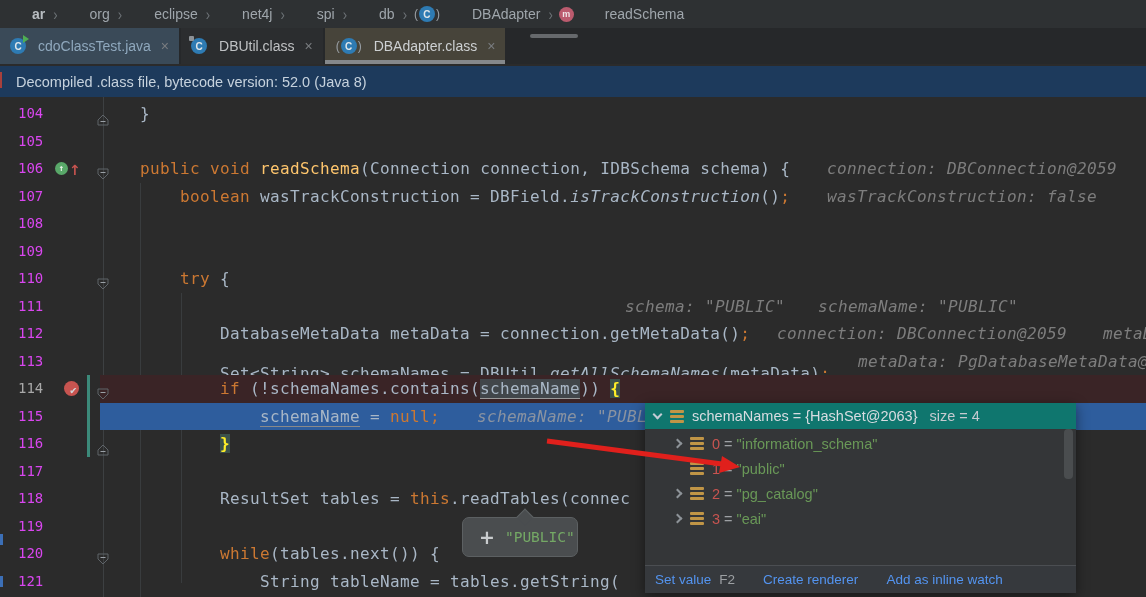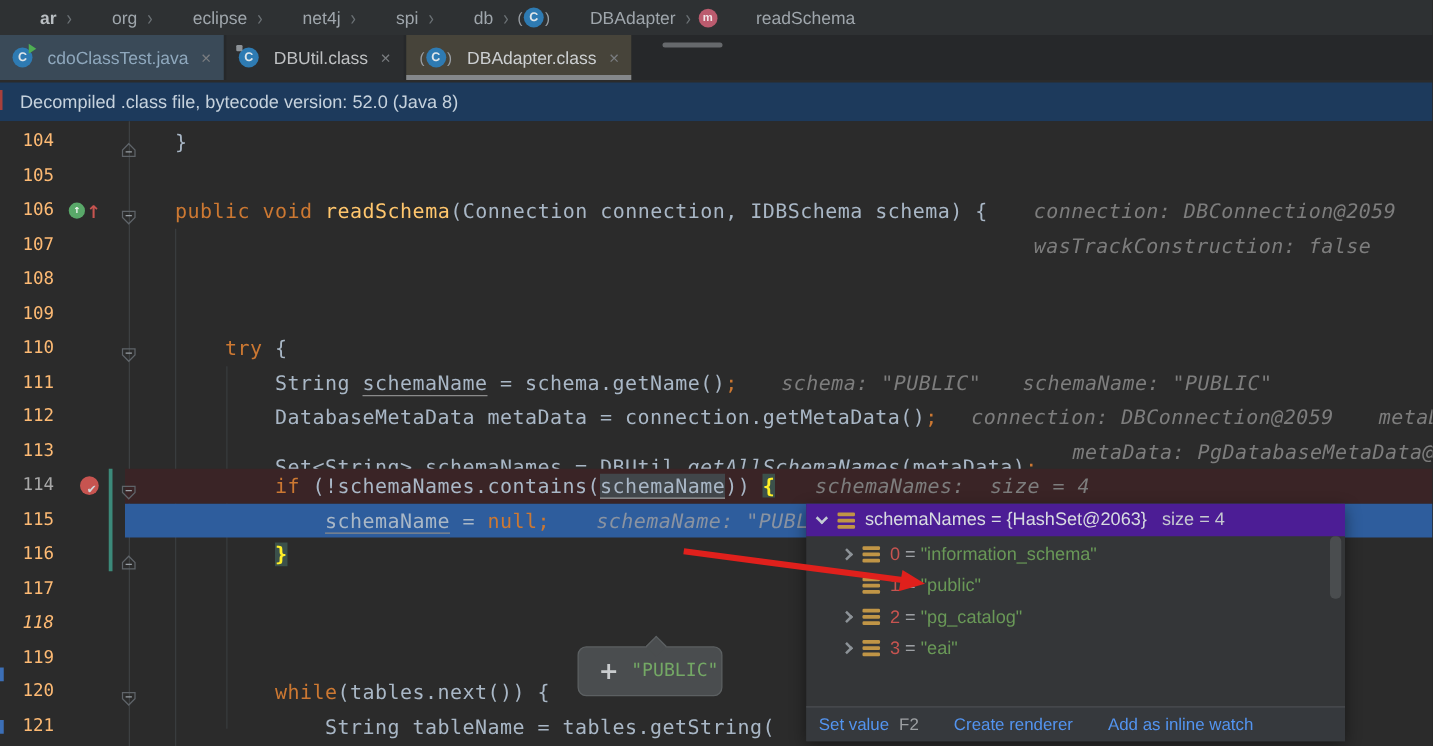--- a/index.html
+++ b/index.html
@@ -64,21 +64,21 @@
   
   #editor { position:absolute; left:0; top:97px; width:1146px; height:500px; background:#2b2b2b;
             font-family:"DejaVu Sans Mono", monospace; }
   #foldline { position:absolute; left:103px; top:0; width:1px; height:500px; background:#3d4042; }
   .iguide { position:absolute; width:1px; background:#393c3e; }
   #changebar { position:absolute; left:87px; top:278px; width:3px; height:82px; background:#3c8a7a; }
   .row { position:absolute; left:0; width:1146px; height:27.5px; line-height:27.5px; }
   .rowhl { position:absolute; left:100px; right:0; top:0; bottom:0; }
   .hl-bp   { background:#3a2426; }
   .hl-exec { background:#2e5d9d; }
-  .lnum { position:absolute; left:18px; width:40px; text-align:left; color:#fdba74;
+  .lnum { position:absolute; left:18px; width:40px; text-align:left; color:#d946ef;
           font-size:14px; font-family:"DejaVu Sans Mono", monospace; }
   .lnum.bright { color:#a8a8a8; }
   .code { position:absolute; top:0; white-space:pre; font-size:16px; letter-spacing:0.37px; color:#a9b7c6; }
   .hint { position:absolute; top:0; white-space:pre; font-size:16px; letter-spacing:0.37px;
           font-style:italic; color:#7d7d7d; }
   .hl-exec ~ .hint, .row.exec .hint { color:#8a93a1; }
   .sK { color:#cc7832; } .sD { color:#ffc66d; } .sI { font-style:italic; }
   .sS { color:#cc7832; }
   .sU { border-bottom:1px solid #8a8a8a; }
   .sB { background:#41464a; border-bottom:1px solid #9a9a9a; }
@@ -100,21 +100,21 @@
              border:1px solid #5c6062; border-radius:7px; z-index:10; display:flex; align-items:center; }
   #tooltip .tri { position:absolute; left:56px; top:-7px; width:12px; height:12px; background:#4a4d4f;
                   border-left:1px solid #5c6062; border-top:1px solid #5c6062; transform:rotate(45deg); }
   #tooltip .plus { color:#c9ccce; font-size:19px; font-weight:bold; margin:0 10px 0 16px;
                    font-family:"DejaVu Sans", sans-serif; line-height:19px; }
   #tooltip .val { color:#74a865; font-family:"DejaVu Sans Mono", monospace; font-size:14.5px; }
 
   
   #popup { position:absolute; left:645px; top:306px; width:431px; height:190px; z-index:20;
            background:#343638; box-shadow:0 3px 12px rgba(0,0,0,.45); font-family:"Liberation Sans", sans-serif; }
-  #popup-header { position:absolute; left:0; top:0; width:431px; height:26px; background:#4c1d95;
+  #popup-header { position:absolute; left:0; top:0; width:431px; height:26px; background:#0f766e;
                   display:flex; align-items:center; color:#d8dce1; font-size:14.5px; }
   .chev { width:7px; height:7px; border-right:2px solid #c3cbd4; border-bottom:2px solid #c3cbd4; display:inline-block; }
   .chev.down { transform:rotate(45deg); margin:0 9px 3px 9px; }
   .chev.right { transform:rotate(-45deg); margin:0 9px 0 9px; border-color:#8d9398; }
   .valic { position:relative; width:14px; height:13px; margin-right:8px; display:inline-block; }
   .valic i { position:absolute; left:0; width:14px; height:3px; background:#c09546; border-radius:1px; }
   .valic i:nth-child(1){top:0;} .valic i:nth-child(2){top:5px;} .valic i:nth-child(3){top:10px;}
   #popup-rows { position:absolute; left:0; top:28px; width:431px; }
   .prow { display:flex; align-items:center; height:25px; font-size:14.5px; padding-left:20px; }
   .prow .idx { color:#c75450; margin-right:4px; }
@@ -233,39 +233,39 @@
           <span class="ov-ar">↑</span>
           <span class="fold"><svg width="14" height="13">
               <path d="M2 1 h10 v5 l-5 5 -5 -5 z" fill="none" stroke="#5f6469"></path>
               <path d="M4.5 4.5 h5" stroke="#9aa0a6"></path>
             </svg></span>
           <span class="code" style="left: 140px;"><span class="sK">public</span><span> </span><span class="sK">void</span><span> </span><span class="sD">readSchema</span><span>(Connection connection, IDBSchema schema) {</span></span>
           <span class="hint" style="left: 827px;">connection: DBConnection@2059</span>
         </div>
         <div class="row" style="top: 85.5px;">
           <span class="lnum">107</span>
+          <span class="code" style="left: 180px;"><span class="sK">boolean</span><span> wasTrackConstruction = DBField.</span><span class="sI">isTrackConstruction</span><span>()</span><span class="sS">;</span></span>
           <span class="hint" style="left: 827px;">wasTrackConstruction: false</span>
         </div>
         <div class="row" style="top: 113px;">
           <span class="lnum">108</span>
         </div>
         <div class="row" style="top: 140.5px;">
           <span class="lnum">109</span>
         </div>
         <div class="row" style="top: 168px;">
           <span class="lnum">110</span>
           <span class="fold"><svg width="14" height="13">
               <path d="M2 1 h10 v5 l-5 5 -5 -5 z" fill="none" stroke="#5f6469"></path>
               <path d="M4.5 4.5 h5" stroke="#9aa0a6"></path>
             </svg></span>
           <span class="code" style="left: 180px; text-align: center;"><span class="sK">try</span><span> {</span></span>
         </div>
         <div class="row" style="top: 195.5px;">
           <span class="lnum">111</span>
-          <span class="code" style="left: 220px;"><span>String </span><span class="sU">schemaName</span><span> = schema.getName()</span><span class="sS">;</span></span>
           <span class="hint" style="left: 625px;">schema: "PUBLIC"</span>
           <span class="hint" style="left: 818px;">schemaName: "PUBLIC"</span>
         </div>
         <div class="row" style="top: 223px;">
           <span class="lnum">112</span>
           <span class="code" style="left: 220px;"><span>DatabaseMetaData metaData = connection.getMetaData()</span><span class="sS">;</span></span>
           <span class="hint" style="left: 777px;">connection: DBConnection@2059</span>
           <span class="hint" style="left: 1103px;">metaData: PgDatabaseMetaData</span>
         </div>
         <div class="row" style="top: 250.5px;">
@@ -276,41 +276,41 @@
         <div class="row" style="top: 278px;">
           <div class="rowhl hl-bp"></div>
           <span class="lnum bright">114</span>
           <span class="bp-ic"></span>
           <span class="bp-ck">✔</span>
           <span class="fold"><svg width="14" height="13">
               <path d="M2 1 h10 v5 l-5 5 -5 -5 z" fill="none" stroke="#5f6469"></path>
               <path d="M4.5 4.5 h5" stroke="#9aa0a6"></path>
             </svg></span>
           <span class="code" style="left: 220px;"><span class="sK">if</span><span> (!schemaNames.contains(</span><span class="sB">schemaName</span><span>)) </span><span class="sY">{</span></span>
-          <span class="hint" style="left: 652px;">schemaNames:  size = 4</span>
         </div>
         <div class="row exec" style="top: 305.5px;">
           <div class="rowhl hl-exec"></div>
           <span class="lnum">115</span>
           <span class="code" style="left: 260px;"><span class="sU">schemaName</span><span> = </span><span class="sK">null</span><span class="sS">;</span></span>
           <span class="hint" style="left: 477px;">schemaName: "PUBLIC"</span>
         </div>
         <div class="row" style="top: 333px;">
           <span class="lnum">116</span>
           <span class="fold"><svg width="14" height="13">
               <path d="M2 12 h10 v-5 l-5 -5 -5 5 z" fill="none" stroke="#5f6469"></path>
               <path d="M4.5 8.5 h5" stroke="#9aa0a6"></path>
             </svg></span>
           <span class="code" style="left: 220px;"><span class="sY">}</span></span>
         </div>
         <div class="row" style="top: 360.5px;">
           <span class="lnum">117</span>
         </div>
-        <div class="row" style="top: 388px; font-style: italic;">
+        <div class="row" style="top: 388px;">
           <span class="lnum">118</span>
+          <span class="code" style="left: 220px;"><span>ResultSet tables = </span><span class="sK">this</span><span>.readTables(connec</span></span>
         </div>
         <div class="row" style="top: 415.5px;">
           <span class="lnum">119</span>
         </div>
         <div class="row" style="top: 443px;">
           <span class="lnum">120</span>
           <span class="fold"><svg width="14" height="13">
               <path d="M2 1 h10 v5 l-5 5 -5 -5 z" fill="none" stroke="#5f6469"></path>
               <path d="M4.5 4.5 h5" stroke="#9aa0a6"></path>
             </svg></span>

